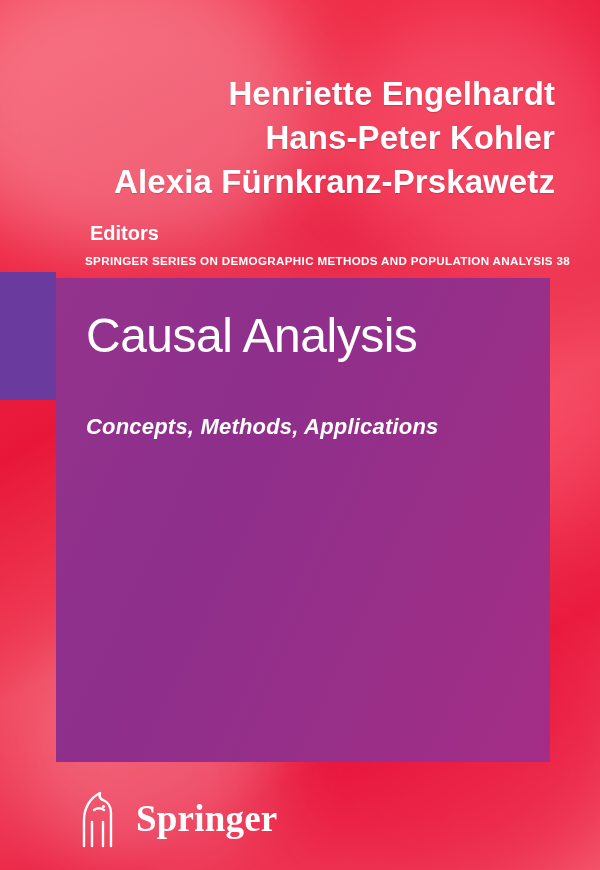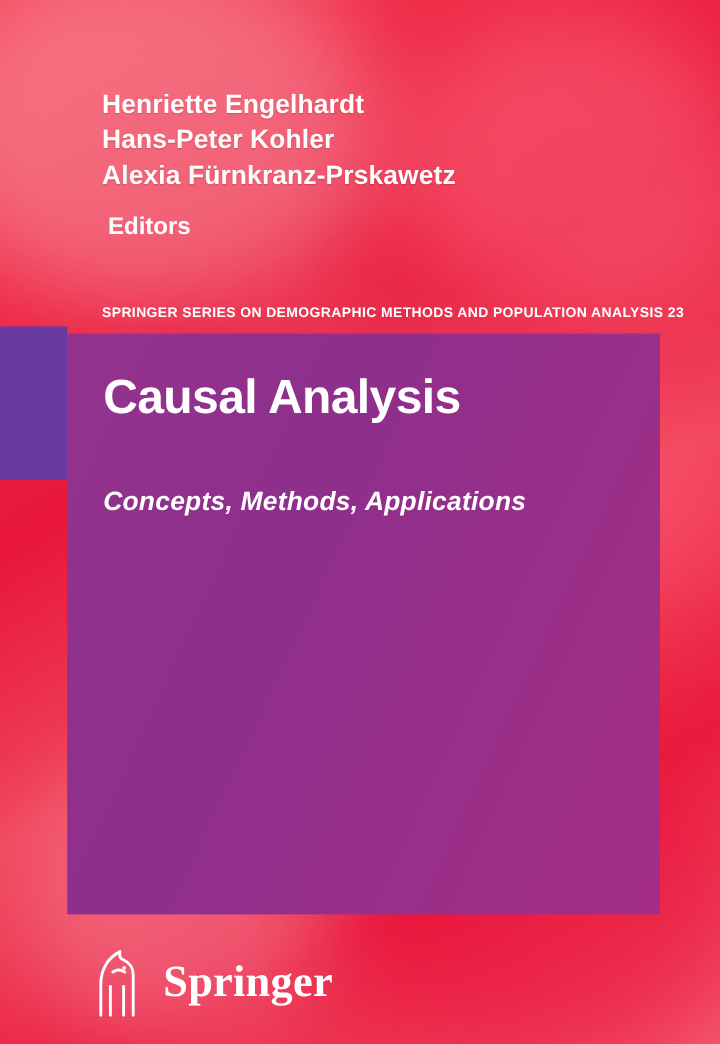--- a/index.html
+++ b/index.html
@@ -41,25 +41,26 @@
 
   
   .authors {
     position: absolute;
     left: 85px;
     top: 72px;
     width: 470px;
     color: #ffffff;
   }
   .author-line {
-    font-size: 22px;
+    font-size: 33px;
     font-weight: bold;
     line-height: 1.33;
     letter-spacing: 0.1px;
     text-shadow: 0 1px 1px rgba(120,0,25,0.25);
+    text-align: right;
   }
   .editors-label {
     font-size: 20px;
     font-weight: bold;
     margin-top: 18px;
     margin-left: 5px;
   }
 
   
   .series {
@@ -84,22 +85,22 @@
     background: linear-gradient(115deg, #93338c 0%, #8e2f8c 35%, #992f88 70%, #a42d86 100%);
   }
   .panel-inner {
     position: absolute;
     left: 30px;
     top: 30px;
     right: 26px;
   }
   .title {
     color: #ffffff;
-    font-size: 40px;
-    font-weight: bold;
+    font-size: 48px;
+    font-weight: normal;
     line-height: 1.17;
     letter-spacing: -0.5px;
   }
   .subtitle {
     color: #ffffff;
     font-size: 22px;
     font-weight: bold;
     font-style: italic;
     margin-top: 50px;
     letter-spacing: 0.2px;
@@ -140,21 +141,21 @@
 
   <div class="side-tab"></div>
 
   <div class="authors">
     <div class="author-line">Henriette Engelhardt</div>
     <div class="author-line">Hans-Peter Kohler</div>
     <div class="author-line">Alexia Fürnkranz-Prskawetz</div>
     <div class="editors-label">Editors</div>
   </div>
 
-  <div class="series">SPRINGER SERIES ON DEMOGRAPHIC METHODS AND POPULATION ANALYSIS 23</div>
+  <div class="series">SPRINGER SERIES ON DEMOGRAPHIC METHODS AND POPULATION ANALYSIS 38</div>
 
   <div class="panel">
     <div class="panel-inner">
       <div class="title">
         <div>Causal Analysis</div>
       </div>
       <div class="subtitle">Concepts, Methods, Applications</div>
     </div>
   </div>
 

